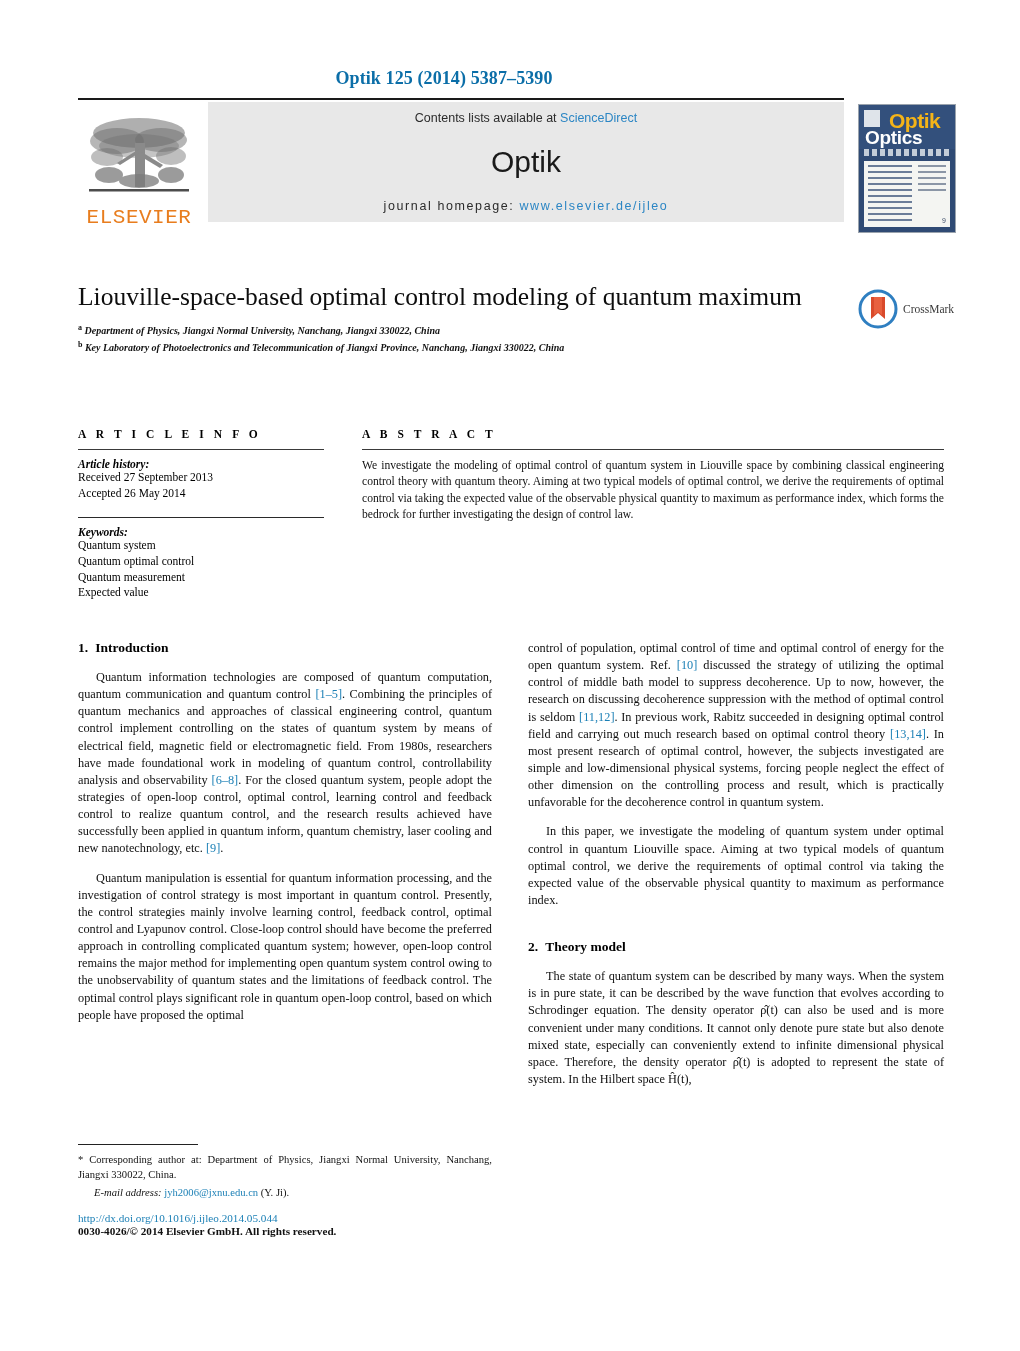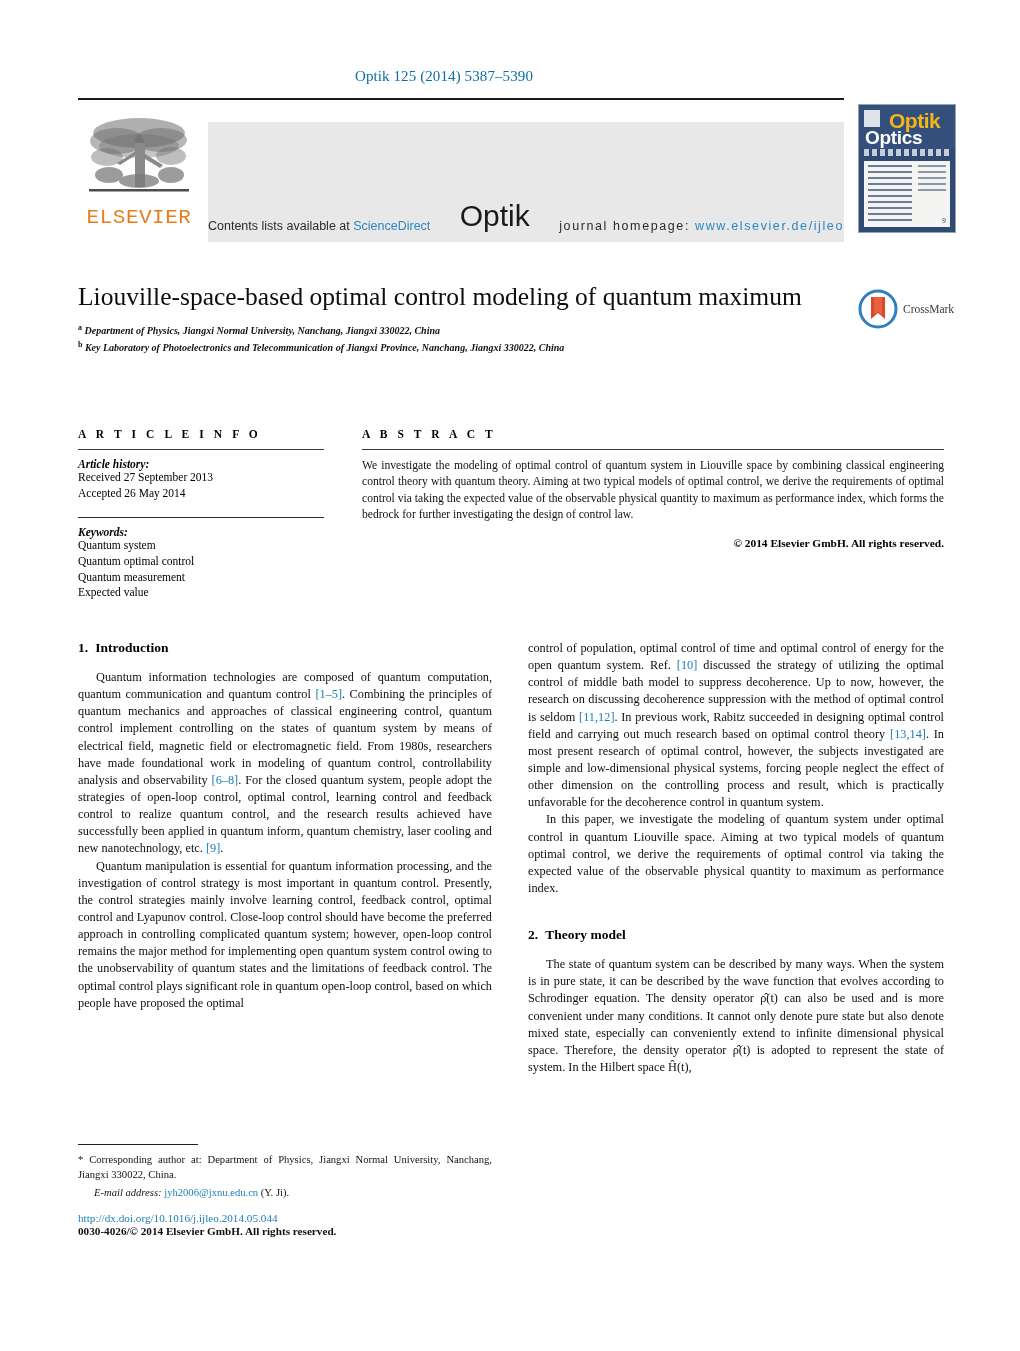--- a/index.html
+++ b/index.html
@@ -16,22 +16,22 @@
     overflow: hidden;
   }
 
   .page { position: relative; width: 1020px; height: 1351px; }
 
   
   .journal-ref {
     position: absolute;
     top: 68px; left: 0; width: 888px;
     text-align: center;
-    font-size: 15px;
-    font-weight: normal;
+    font-size: 18px;
+    font-weight: bold;
     color: #0b6ea8;
     letter-spacing: 0.1px;
   }
 
   
   .masthead {
     position: absolute;
     top: 98px; left: 78px;
     width: 866px; height: 133px;
   }
@@ -48,25 +48,25 @@
   .tree-svg { width: 112px; height: 92px; display:block; }
   .elsevier-word {
     font-family: Liberation Mono, monospace;
     font-size: 21px;
     letter-spacing: 0.5px;
     color: #e87d1e;
     line-height: 1;
     margin-top: 2px;
   }
   .contents-band {
-    position: absolute; top: 24px; left: 130px;
+    position: absolute; top: 4px; left: 130px;
     width: 636px; height: 120px;
     background: #e8e8e8;
-    display: flex; 
-    align-items: flex-end; justify-content: space-between;
+    display: flex; flex-direction: column;
+    align-items: center; justify-content: space-between;
     padding: 9px 0 9px 0;
     box-sizing: border-box;
   }
   .contents-line {
     font-family: "Liberation Sans", sans-serif;
     font-size: 12.5px; color: #2b2b2b;
   }
   .contents-line .sd-link { color: #2c86c4; }
   .journal-title {
     font-family: "Liberation Sans", sans-serif;
@@ -187,21 +187,21 @@
   }
   .body-head .num { margin-right: 7px; }
   p.body-p {
     margin: 0;
     font-size: 12.3px;
     line-height: 1.395;
     text-align: justify;
     text-indent: 18px;
     color: #0f0f0f;
   }
-  p.body-p + p.body-p { margin-top: 0; }
+  p.body-p + p.body-p { margin-top: 12px; }
   .cite { color: #1a7fb5; }
   .sec2-gap { height: 30px; }
 
   
   .footnotes { position: absolute; top: 1144px; left: 78px; width: 414px; }
   .fn-rule { width: 120px; height: 1px; background: #222; margin-bottom: 7px; }
   .fn-text {
     font-size: 10.6px; line-height: 1.42;
     text-align: justify; color: #111;
   }
@@ -304,21 +304,20 @@
     <div class="info-line">Quantum system</div>
     <div class="info-line">Quantum optimal control</div>
     <div class="info-line">Quantum measurement</div>
     <div class="info-line">Expected value</div>
   </div>
 
   <div class="abs-col">
     <div class="sec-head">A B S T R A C T</div>
     <div class="hr-thin"></div>
     <div class="abstract-text">We investigate the modeling of optimal control of quantum system in Liouville space by combining classical engineering control theory with quantum theory. Aiming at two typical models of optimal control, we derive the requirements of optimal control via taking the expected value of the observable physical quantity to maximum as performance index, which forms the bedrock for further investigating the design of control law.</div>
-    <div class="copyright">© 2014 Elsevier GmbH. All rights reserved.</div>
   </div>
 
   <div class="col-left">
     <div class="body-head">
       <span class="num">1.</span><span>Introduction</span>
     </div>
     <p class="body-p"><span>Quantum information technologies are composed of quantum computation, quantum communication and quantum control </span><span class="cite">[1–5]</span><span>. Combining the principles of quantum mechanics and approaches of classical engineering control, quantum control implement controlling on the states of quantum system by means of electrical field, magnetic field or electromagnetic field. From 1980s, researchers have made foundational work in modeling of quantum control, controllability analysis and observability </span><span class="cite">[6–8]</span><span>. For the closed quantum system, people adopt the strategies of open-loop control, optimal control, learning control and feedback control to realize quantum control, and the research results achieved have successfully been applied in quantum inform, quantum chemistry, laser cooling and new nanotechnology, etc. </span><span class="cite">[9]</span><span>.</span></p>
     <p class="body-p">Quantum manipulation is essential for quantum information processing, and the investigation of control strategy is most important in quantum control. Presently, the control strategies mainly involve learning control, feedback control, optimal control and Lyapunov control. Close-loop control should have become the preferred approach in controlling complicated quantum system; however, open-loop control remains the major method for implementing open quantum system control owing to the unobservability of quantum states and the limitations of feedback control. The optimal control plays significant role in quantum open-loop control, based on which people have proposed the optimal</p>
   </div>
 

